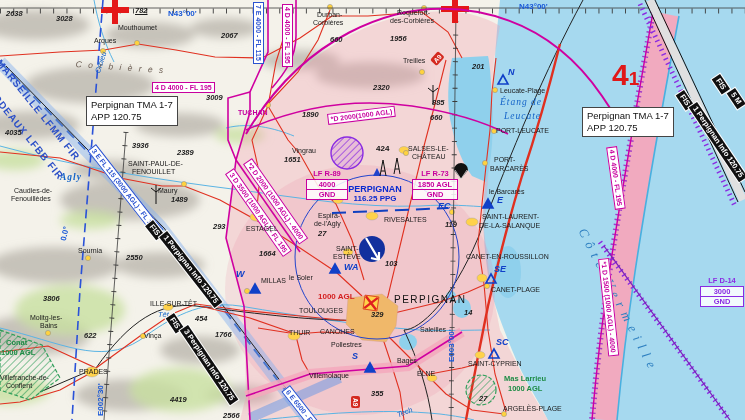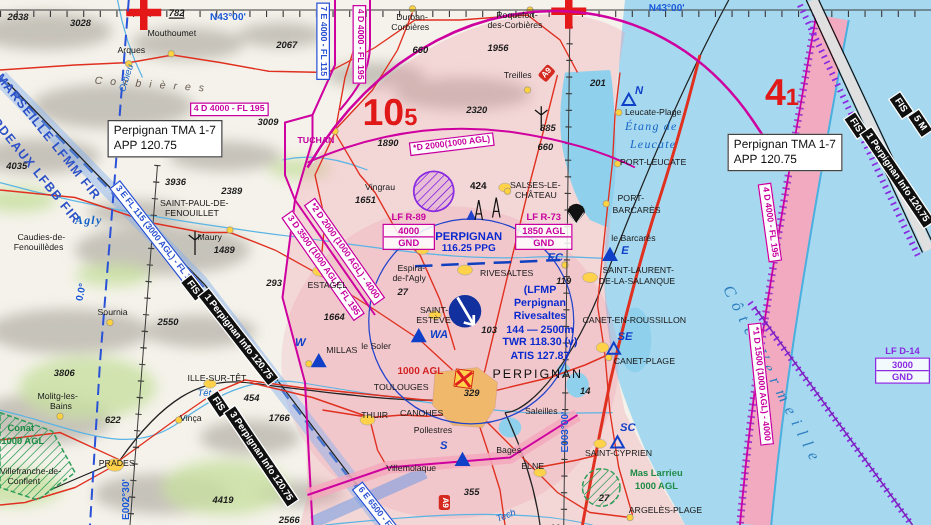--- a/index.html
+++ b/index.html
@@ -443,31 +443,20 @@
       <div class="up">3000</div>
       <div class="lo">GND</div>
     </div>
   </div>
 
   <div class="vorbox" style="left:342px;top:184px;width:66px;">
     <div style="font-size:9px;">PERPIGNAN</div>
     <div style="font-size:8px;">116.25 PPG</div>
   </div>
 
-  <div class="apt" style="left:402px;top:226px;width:60px;">
-    <div>(LFMP</div>
-    <div>Perpignan</div>
-    <div>Rivesaltes</div>
-    <div>144 — 2500m</div>
-    <div>TWR 118.30 (v)</div>
-    <div>ATIS 127.87</div>
-  </div>
-
-  <div class="maxelev" style="left:290px;top:74px;">
-    <span class="big">10</span><span class="sub">5</span>
-  </div>
+
   <div class="maxelev" style="left:612px;top:58px;">
     <span class="big">4</span><span class="sub">1</span>
   </div>
 
   <div class="a9" style="left:430px;top:60px;transform:rotate(-48deg);">A9</div>
   <div class="a9" style="left:360px;top:396px;transform:rotate(90deg);">A9</div>
 </div>
 
 </body></html>

